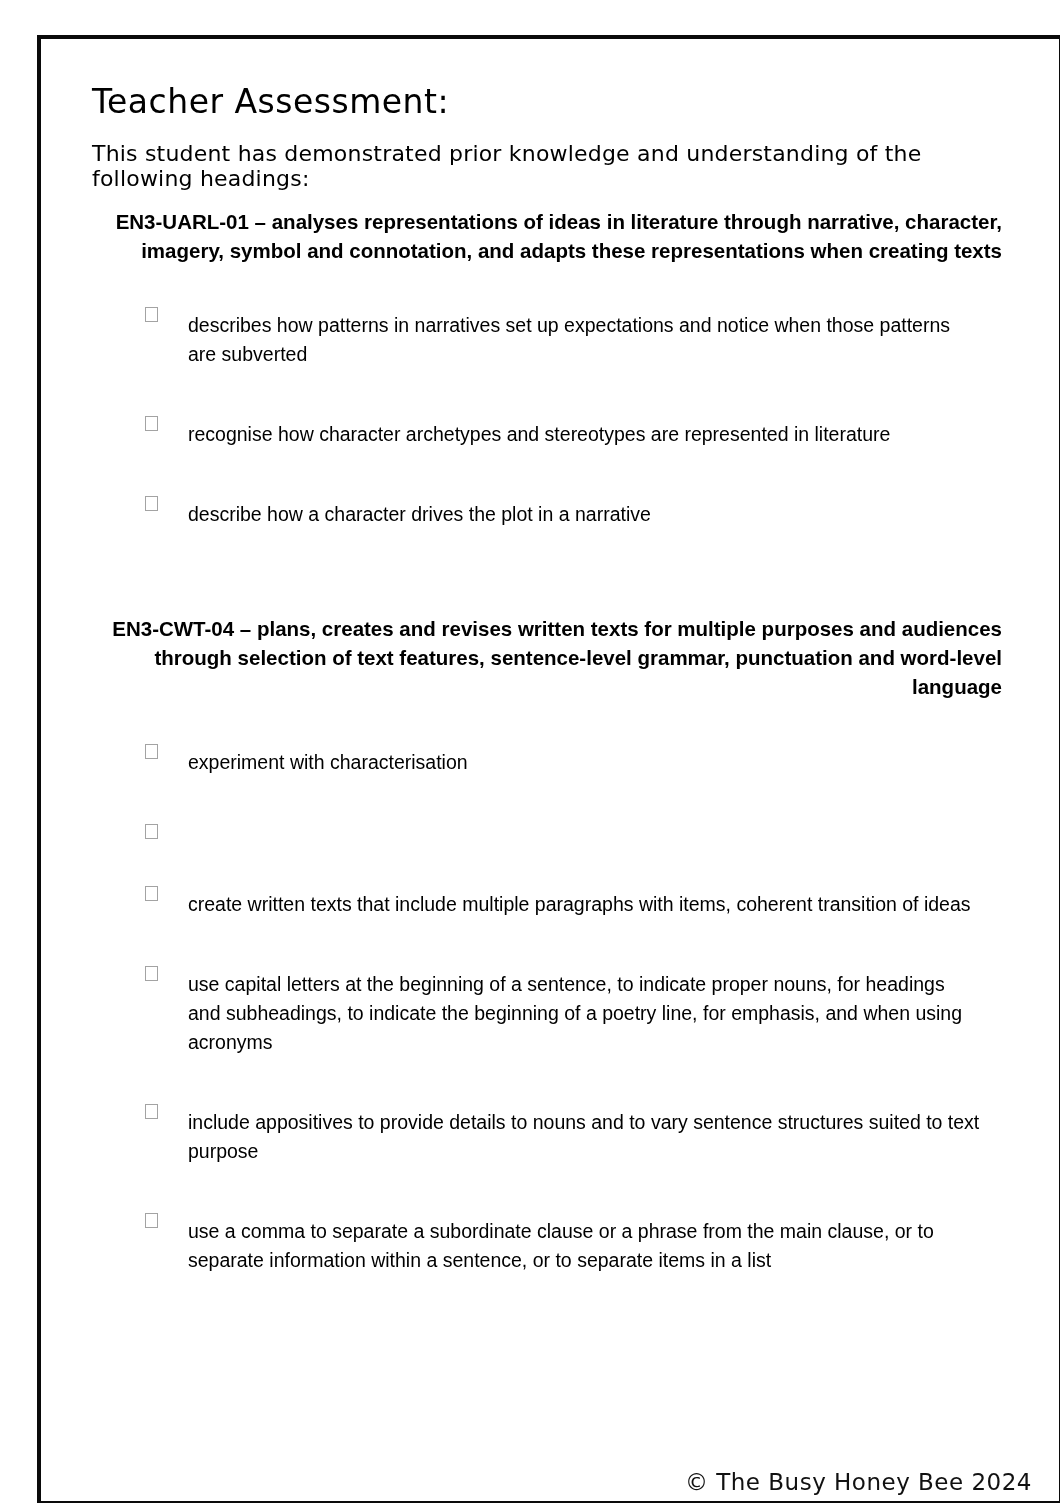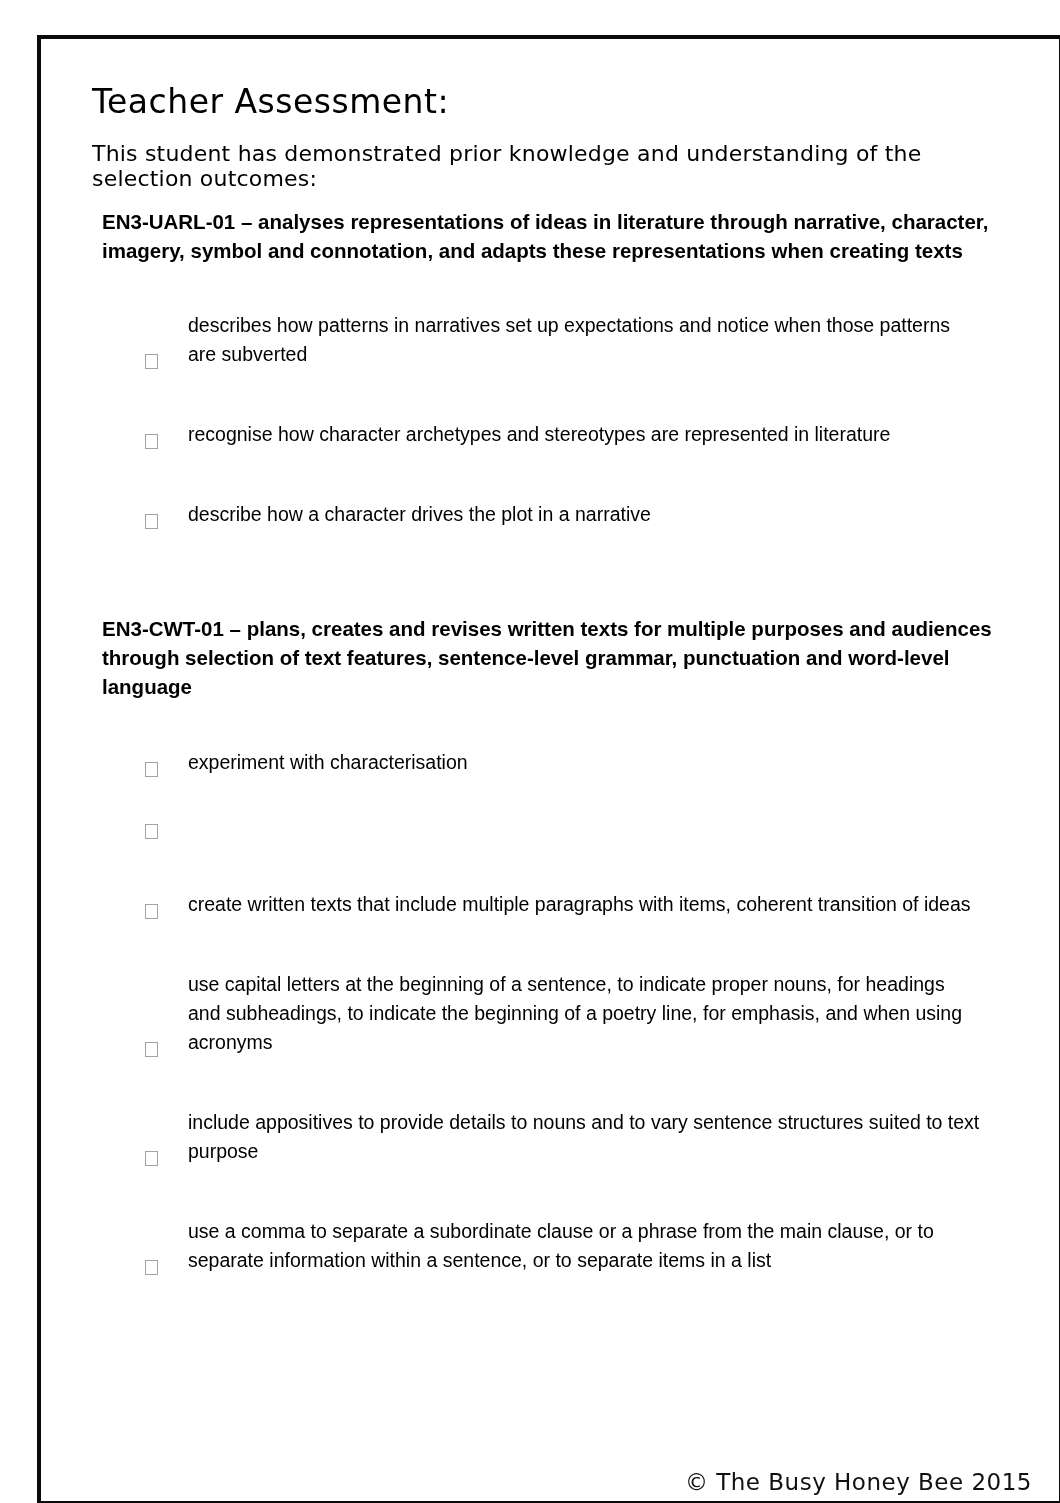--- a/index.html
+++ b/index.html
@@ -37,29 +37,30 @@
     font-weight: 400;
     letter-spacing: 0.2px;
     margin-bottom: 16px;
   }
   .outcome-heading {
     font-size: 20.5px;
     font-weight: bold;
     line-height: 1.42;
     margin-top: 12px;
     margin-bottom: 0;
+    text-align: right;
   }
   .checklist {
     list-style: none;
     margin-top: 36px;
     margin-bottom: 0;
   }
   .check-item {
     display: flex;
-    align-items: flex-end;
+    align-items: flex-start;
     margin-bottom: 31px;
     font-size: 19.5px;
     line-height: 29px;
   }
   .checkbox {
     flex: 0 0 auto;
     width: 13px;
     height: 15px;
     margin-left: 33px;
     margin-right: 20px;
@@ -86,21 +87,21 @@
 </style>
 </head>
 <body>
 
 <div class="page-border"></div>
 
 <div class="content">
 
   <h1 class="doc-title">Teacher Assessment:</h1>
 
-  <p class="doc-subtitle">This student has demonstrated prior knowledge and understanding of the selection outcomes:</p>
+  <p class="doc-subtitle">This student has demonstrated prior knowledge and understanding of the following headings:</p>
 
   <section>
     <h2 class="outcome-heading">EN3-UARL-01 – analyses representations of ideas in literature through narrative, character, imagery, symbol and connotation, and adapts these representations when creating texts</h2>
     <ul class="checklist">
       <li class="check-item">
         <span class="checkbox"></span>
         <span class="item-text">describes how patterns in narratives set up expectations and notice when those patterns are subverted</span>
       </li>
       <li class="check-item">
         <span class="checkbox"></span>
@@ -109,21 +110,21 @@
       <li class="check-item">
         <span class="checkbox"></span>
         <span class="item-text">describe how a character drives the plot in a narrative</span>
       </li>
     </ul>
   </section>
 
   <div class="section-gap"></div>
 
   <section>
-    <h2 class="outcome-heading">EN3-CWT-01 – plans, creates and revises written texts for multiple purposes and audiences through selection of text features, sentence-level grammar, punctuation and word-level language</h2>
+    <h2 class="outcome-heading">EN3-CWT-04 – plans, creates and revises written texts for multiple purposes and audiences through selection of text features, sentence-level grammar, punctuation and word-level language</h2>
     <ul class="checklist">
       <li class="check-item">
         <span class="checkbox"></span>
         <span class="item-text">experiment with characterisation</span>
       </li>
       <li class="check-item">
         <span class="checkbox"></span>
       </li>
       <li class="check-item">
         <span class="checkbox"></span>
@@ -139,13 +140,13 @@
       </li>
       <li class="check-item">
         <span class="checkbox"></span>
         <span class="item-text">use a comma to separate a subordinate clause or a phrase from the main clause, or to separate information within a sentence, or to separate items in a list</span>
       </li>
     </ul>
   </section>
 
 </div>
 
-<div class="doc-footer">© The Busy Honey Bee 2015</div>
+<div class="doc-footer">© The Busy Honey Bee 2024</div>
 
 </body></html>

